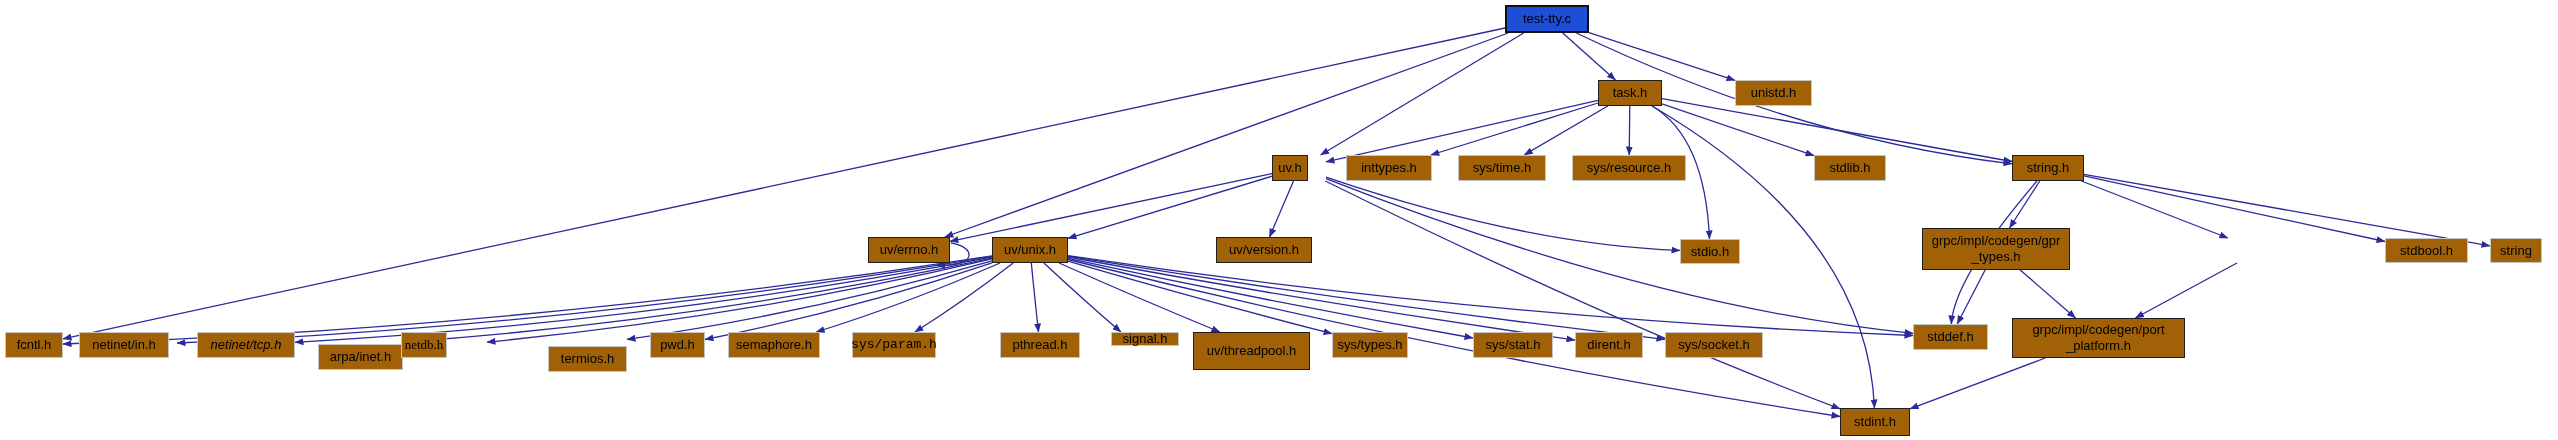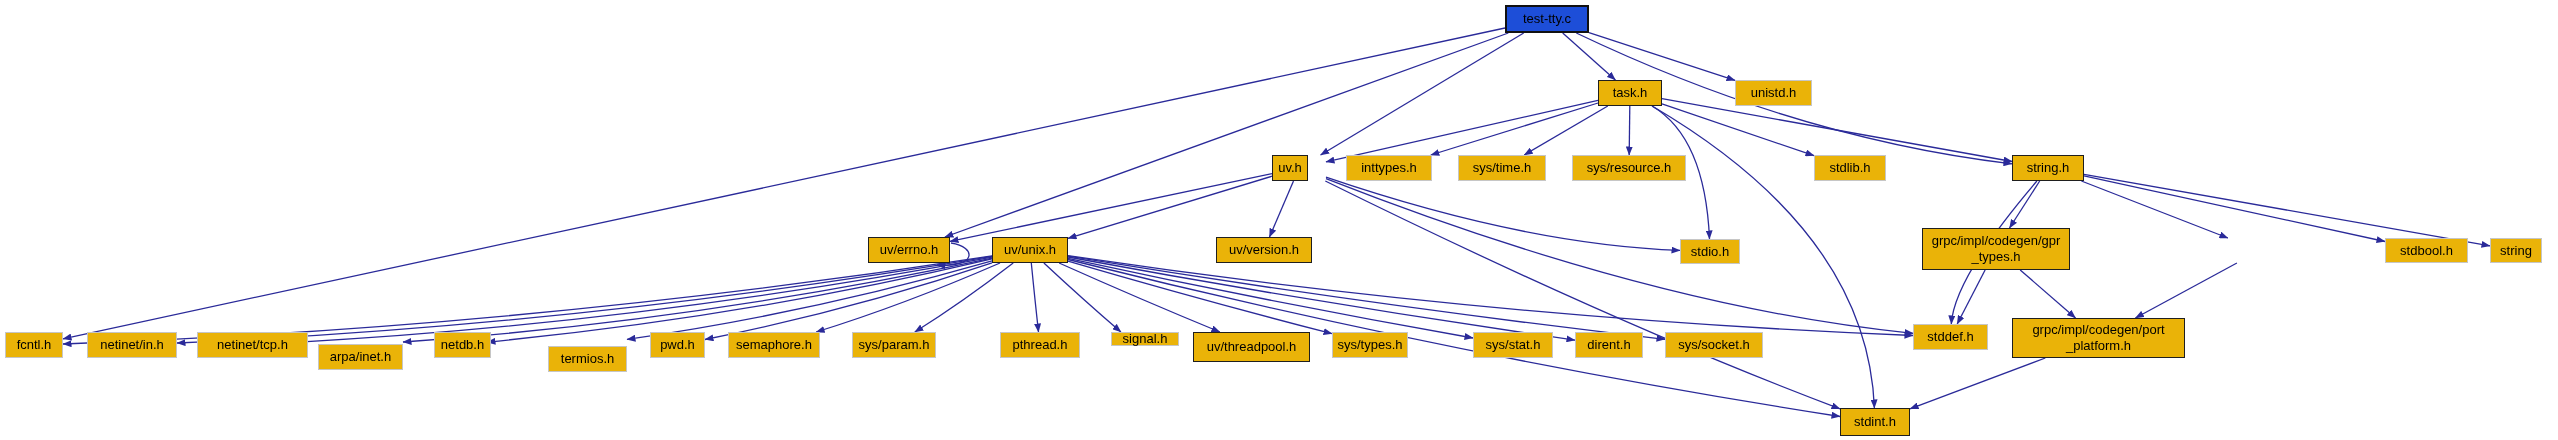--- a/index.html
+++ b/index.html
@@ -10,21 +10,21 @@
     font-family:"Liberation Sans", sans-serif;
     overflow:hidden;
   }
   #edge-layer{position:absolute;left:0;top:0;width:2558px;height:440px;}
   .node{
     position:absolute;
     box-sizing:border-box;
     display:flex;align-items:center;justify-content:center;
     text-align:center;
     font-size:13px;line-height:1.22;color:#000;
-    background:#eab308;
+    background:#a16207;
     border:1px solid #c6c6c6;
     white-space:pre-line;
     padding:0 2px;
     z-index:2;
   }
   .node.doc{border:1.5px solid #1f1f1f;}
   .node.main{background:#1d4ed8;border:2px solid #111;}
 </style>
 </head>
 <body>
@@ -97,31 +97,31 @@
     <div class="node doc" style="left: 2012px; top: 155px; width: 72px; height: 26px;">string.h</div>
     <div class="node doc" style="left: 868px; top: 237px; width: 82px; height: 26px;">uv/errno.h</div>
     <div class="node doc" style="left: 992px; top: 237px; width: 76px; height: 26px;">uv/unix.h</div>
     <div class="node doc" style="left: 1216px; top: 237px; width: 96px; height: 26px;">uv/version.h</div>
     <div class="node ext" style="left: 1680px; top: 239px; width: 60px; height: 25px;">stdio.h</div>
     <div class="node doc" style="left: 1922px; top: 228px; width: 148px; height: 42px;">grpc/impl/codegen/gpr
 _types.h</div>
     <div class="node ext" style="left: 2385px; top: 238px; width: 83px; height: 25px;">stdbool.h</div>
     <div class="node ext" style="left: 2490px; top: 238px; width: 52px; height: 25px;">string</div>
     <div class="node ext" style="left: 5px; top: 332px; width: 58px; height: 26px;">fcntl.h</div>
-    <div class="node ext" style="left: 87px; top: 332px; width: 90px; height: 26px;">netinet/in.h</div>
-    <div class="node ext" style="left: 197px; top: 332px; width: 111px; height: 26px;">netinet/tcp.h</div>
+    <div class="node ext" style="left: 79px; top: 332px; width: 90px; height: 26px;">netinet/in.h</div>
+    <div class="node ext" style="left: 197px; top: 332px; width: 98px; height: 26px; font-style: italic;">netinet/tcp.h</div>
     <div class="node ext" style="left: 318px; top: 344px; width: 85px; height: 26px;">arpa/inet.h</div>
-    <div class="node ext" style="left: 434px; top: 332px; width: 57px; height: 26px;">netdb.h</div>
+    <div class="node ext" style="left: 401px; top: 332px; width: 46px; height: 26px; font-family: Liberation Serif, serif;">netdb.h</div>
     <div class="node ext" style="left: 548px; top: 332px; width: 79px; height: 26px; margin-top: 14px;">termios.h</div>
     <div class="node ext" style="left: 650px; top: 332px; width: 55px; height: 26px;">pwd.h</div>
     <div class="node ext" style="left: 728px; top: 332px; width: 92px; height: 26px;">semaphore.h</div>
-    <div class="node ext" style="left: 852px; top: 332px; width: 84px; height: 26px;">sys/param.h</div>
+    <div class="node ext" style="left: 852px; top: 332px; width: 84px; height: 26px; font-family: Liberation Mono, monospace;">sys/param.h</div>
     <div class="node ext" style="left: 1000px; top: 332px; width: 80px; height: 26px;">pthread.h</div>
     <div class="node ext" style="left: 1102px; top: 332px; width: 68px; height: 14px; margin-left: 9px;">signal.h</div>
-    <div class="node doc" style="left: 1193px; top: 332px; width: 117px; height: 30px;">uv/threadpool.h</div>
+    <div class="node doc" style="left: 1193px; top: 332px; width: 117px; height: 38px;">uv/threadpool.h</div>
     <div class="node ext" style="left: 1332px; top: 332px; width: 76px; height: 26px;">sys/types.h</div>
     <div class="node ext" style="left: 1473px; top: 332px; width: 80px; height: 26px;">sys/stat.h</div>
     <div class="node ext" style="left: 1575px; top: 332px; width: 68px; height: 26px;">dirent.h</div>
     <div class="node ext" style="left: 1665px; top: 332px; width: 98px; height: 26px;">sys/socket.h</div>
     <div class="node ext" style="left: 1913px; top: 324px; width: 75px; height: 26px;">stddef.h</div>
     <div class="node doc" style="left: 2012px; top: 318px; width: 173px; height: 40px;">grpc/impl/codegen/port
 _platform.h</div>
     <div class="node doc" style="left: 1840px; top: 408px; width: 70px; height: 28px;">stdint.h</div>
   </div>
 

